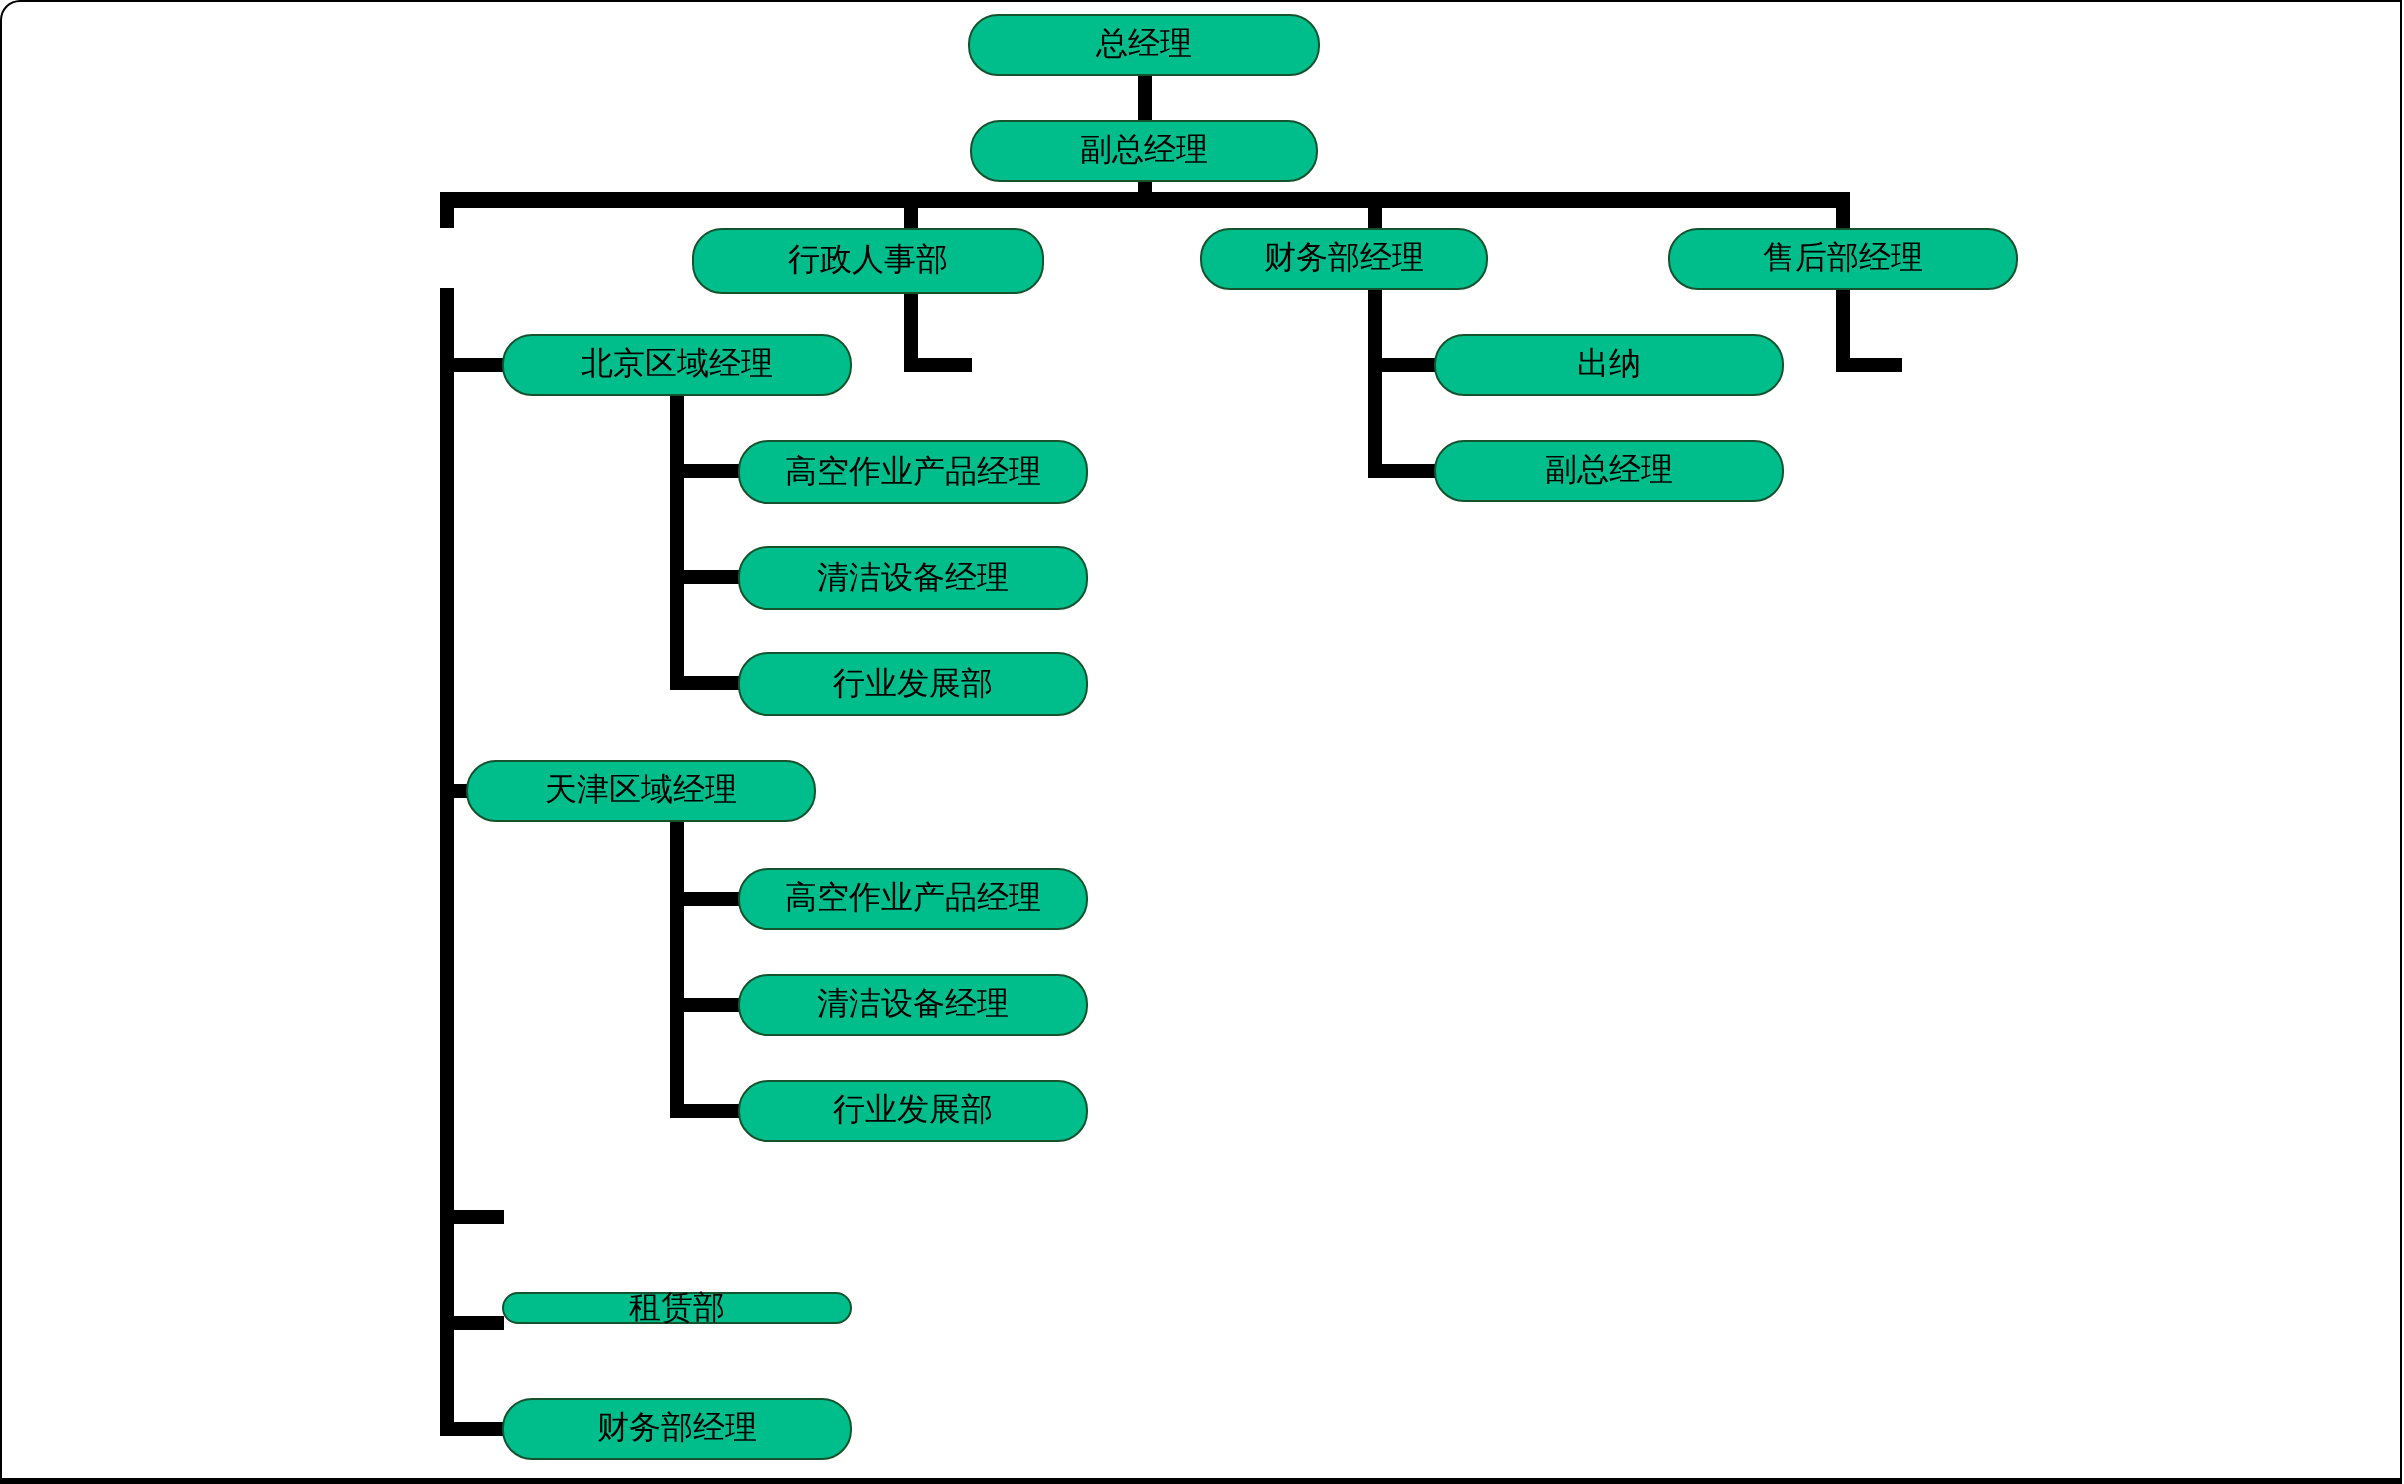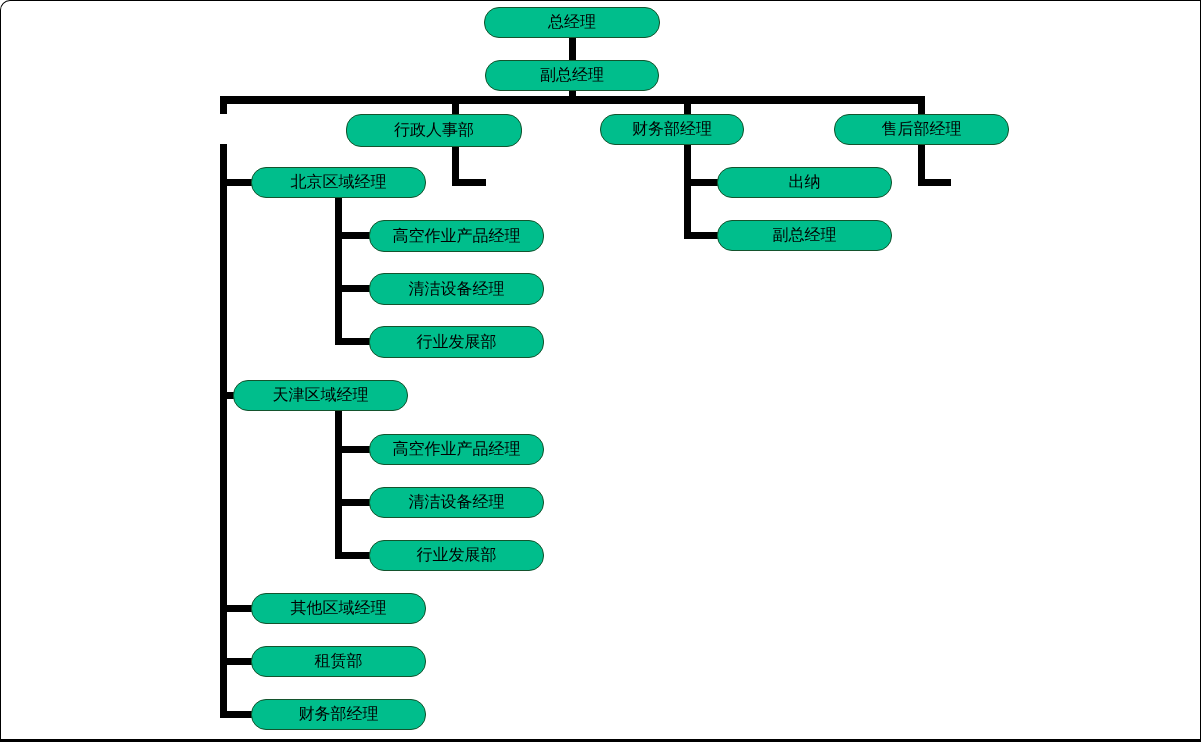--- a/index.html
+++ b/index.html
@@ -87,17 +87,16 @@
   <div class="node" style="left:368px;top:219px;width:175px;height:32px">高空作业产品经理</div>
   <div class="node" style="left:716px;top:219px;width:175px;height:31px">副总经理</div>
   <div class="node" style="left:368px;top:272px;width:175px;height:32px">清洁设备经理</div>
   <div class="node" style="left:368px;top:325px;width:175px;height:32px">行业发展部</div>
 
   <div class="node" style="left:232px;top:379px;width:175px;height:31px">天津区域经理</div>
   <div class="node" style="left:368px;top:433px;width:175px;height:31px">高空作业产品经理</div>
   <div class="node" style="left:368px;top:486px;width:175px;height:31px">清洁设备经理</div>
   <div class="node" style="left:368px;top:539px;width:175px;height:31px">行业发展部</div>
 
-  <div class="node" style="left:250px;top:592px;width:175px;height:31px">其他区域经理</div>
-  <div class="node" style="left:250px;top:645px;width:175px;height:31px">租赁部</div>
+  <div class="node" style="left:250px;top:645px;width:175px;height:16px">租赁部</div>
   <div class="node" style="left:250px;top:698px;width:175px;height:31px">财务部经理</div>
 
 </div>
 
 </body></html>

